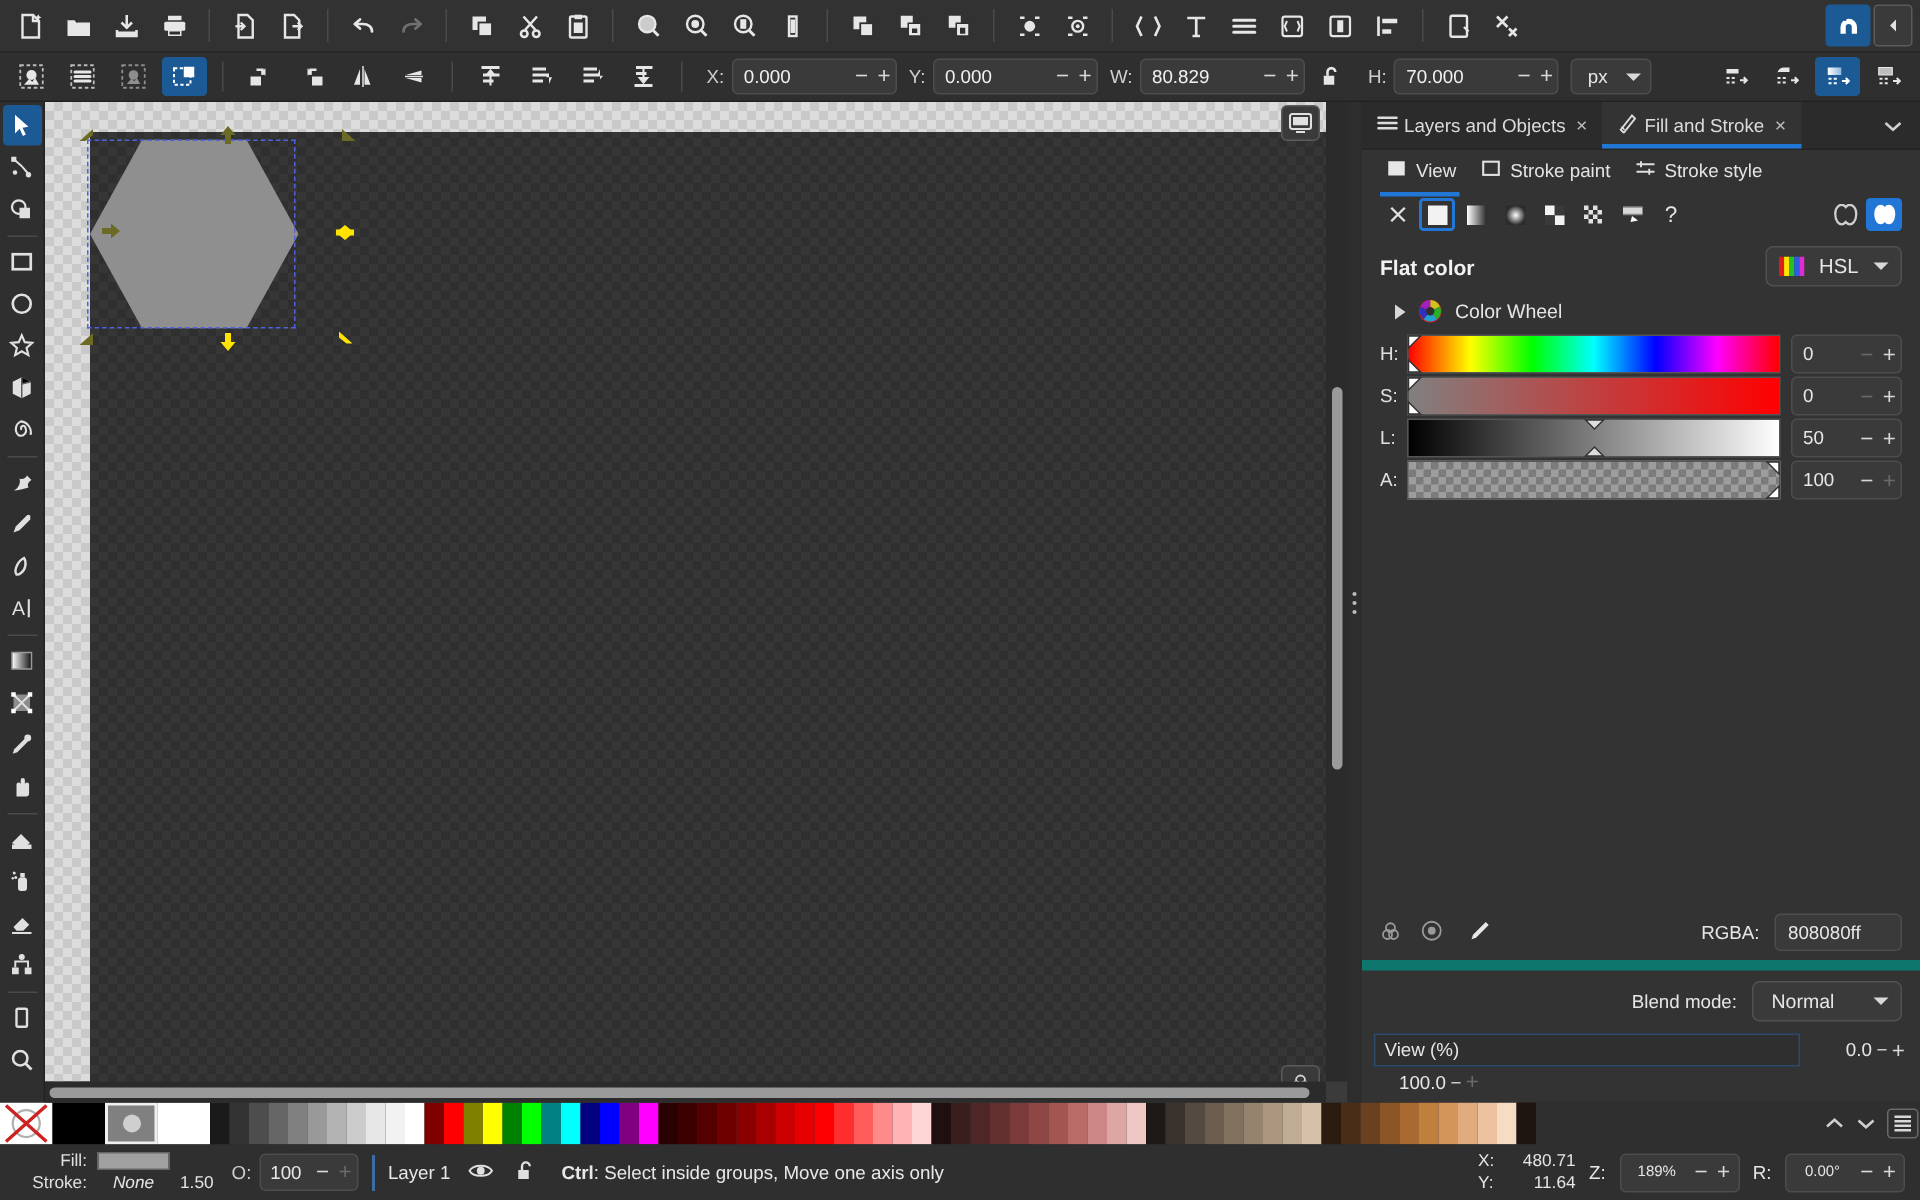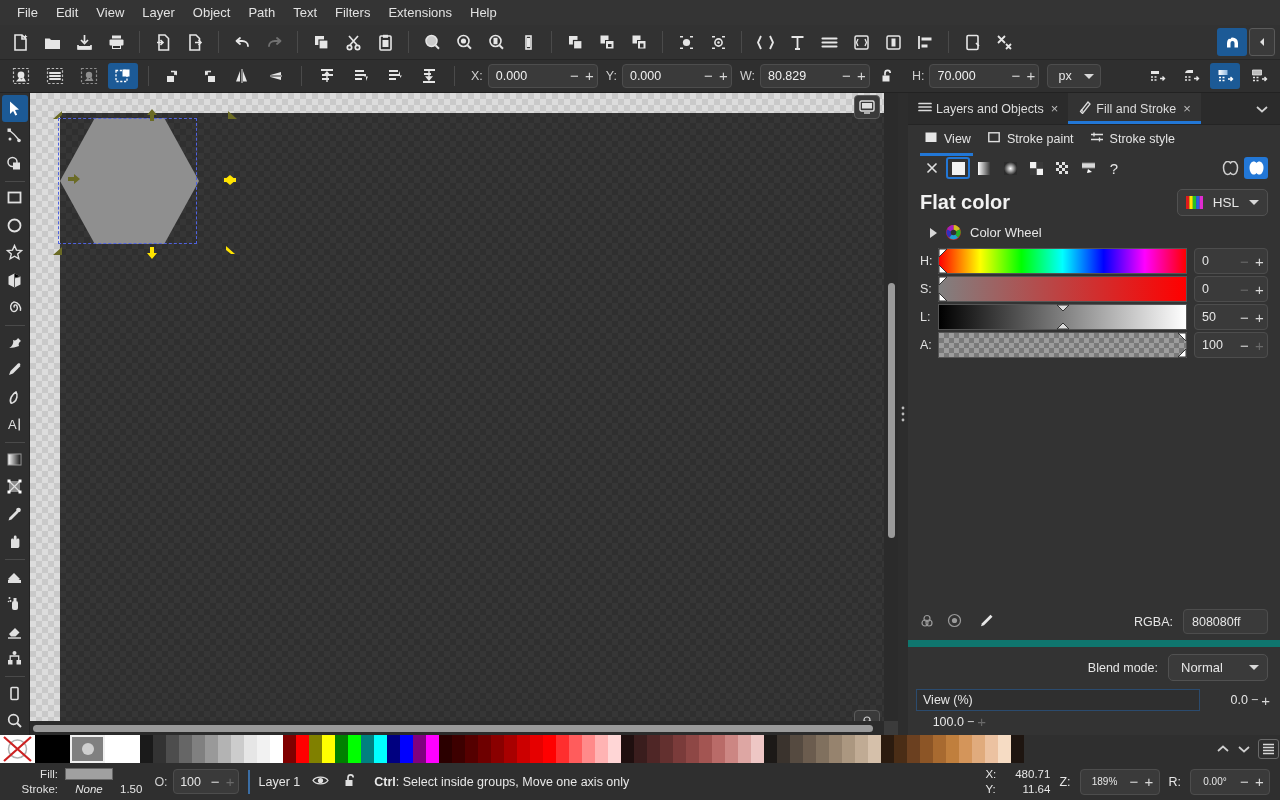--- a/index.html
+++ b/index.html
@@ -92,21 +92,21 @@
 
   .ftabs { height:30px; display:flex; align-items:center; gap:4px; padding:0 12px; background:#333; position:relative; }
   .ftab { display:flex; align-items:center; gap:6px; padding:2px 8px 5px 4px; font-size:12.5px; color:#e4e4e4; position:relative; }
   .ftab.active::after { content:""; position:absolute; left:0; right:6px; bottom:-4px; height:3px; background:#2277d6; }
   .fillrow { height:26px; display:flex; align-items:center; padding:0 12px; gap:2px; }
   .ftypebtn { width:24px; height:22px; display:flex; align-items:center; justify-content:center; border-radius:3px; }
   .ftypebtn.sel { border:2px solid #2277d6; }
   .swatch-blue { background:#2277d6; }
 
   .flatrow { display:flex; align-items:center; padding:8px 12px 4px 12px; }
-  .flatlabel { font-size:20px; font-weight:bold; color:#f2f2f2; }
+  .flatlabel { font-size:14px; font-weight:bold; color:#f2f2f2; }
   .hsl-sel { margin-left:auto; display:flex; align-items:center; gap:10px; background:#3a3a3a;
              border:1px solid #515151; border-radius:5px; height:27px; padding:0 8px; }
 
   .wheelrow { display:flex; align-items:center; gap:8px; padding:4px 12px 6px 22px; font-size:13px; }
   .tri-r { width:0;height:0;border-top:5px solid transparent;border-bottom:5px solid transparent;border-left:7px solid #d8d8d8; }
 
   .sliderrow { display:flex; align-items:center; padding:1px 12px; gap:4px; }
   .sl-lbl { width:14px; font-size:12.5px; color:#e0e0e0; }
   .sl-track { flex:1 1 auto; height:26px; position:relative; border:1px solid #555; }
   .sl-val { width:74px; height:26px; background:#3a3a3a; border:1px solid #4d4d4d; border-radius:4px;
@@ -151,32 +151,20 @@
   .xyline .v { width:46px; text-align:right; }
   .zspin { display:flex; align-items:center; background:#3a3a3a; border:1px solid #4d4d4d; border-radius:4px; height:26px; padding:0 2px; }
   .zspin .num { padding:0 7px; font-size:10px; min-width:44px; text-align:center; }
   b { font-weight:bold; }
 </style>
 </head>
 <body>
 
 <div id="app">
 
-  <div class="menubar">
-    <div class="menu-item">File</div>
-    <div class="menu-item">Edit</div>
-    <div class="menu-item">View</div>
-    <div class="menu-item">Layer</div>
-    <div class="menu-item">Object</div>
-    <div class="menu-item">Path</div>
-    <div class="menu-item">Text</div>
-    <div class="menu-item">Filters</div>
-    <div class="menu-item">Extensions</div>
-    <div class="menu-item">Help</div>
-  </div>
 
   <div class="commandbar">
     <div class="cbtn">
         <svg width="19" height="19" viewBox="0 0 19 19">
           <path d="M4 2h7l4 4v11H4z" fill="none" stroke="#e6e6e6" stroke-width="1.6"></path>
           <path d="M11 2v4h4" fill="none" stroke="#e6e6e6" stroke-width="1.6"></path>
           <path d="M14.5 1.5l.7 1.4 1.4.7-1.4.7-.7 1.4-.7-1.4L12.4 3.6l1.4-.7z" fill="#e6e6e6"></path>
         </svg>
       </div>
     <div class="cbtn">

